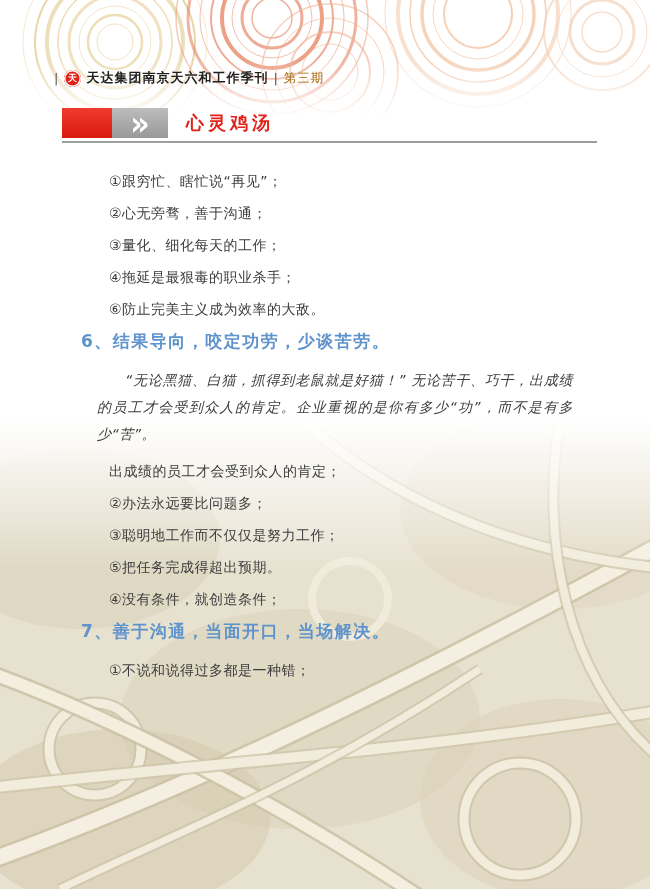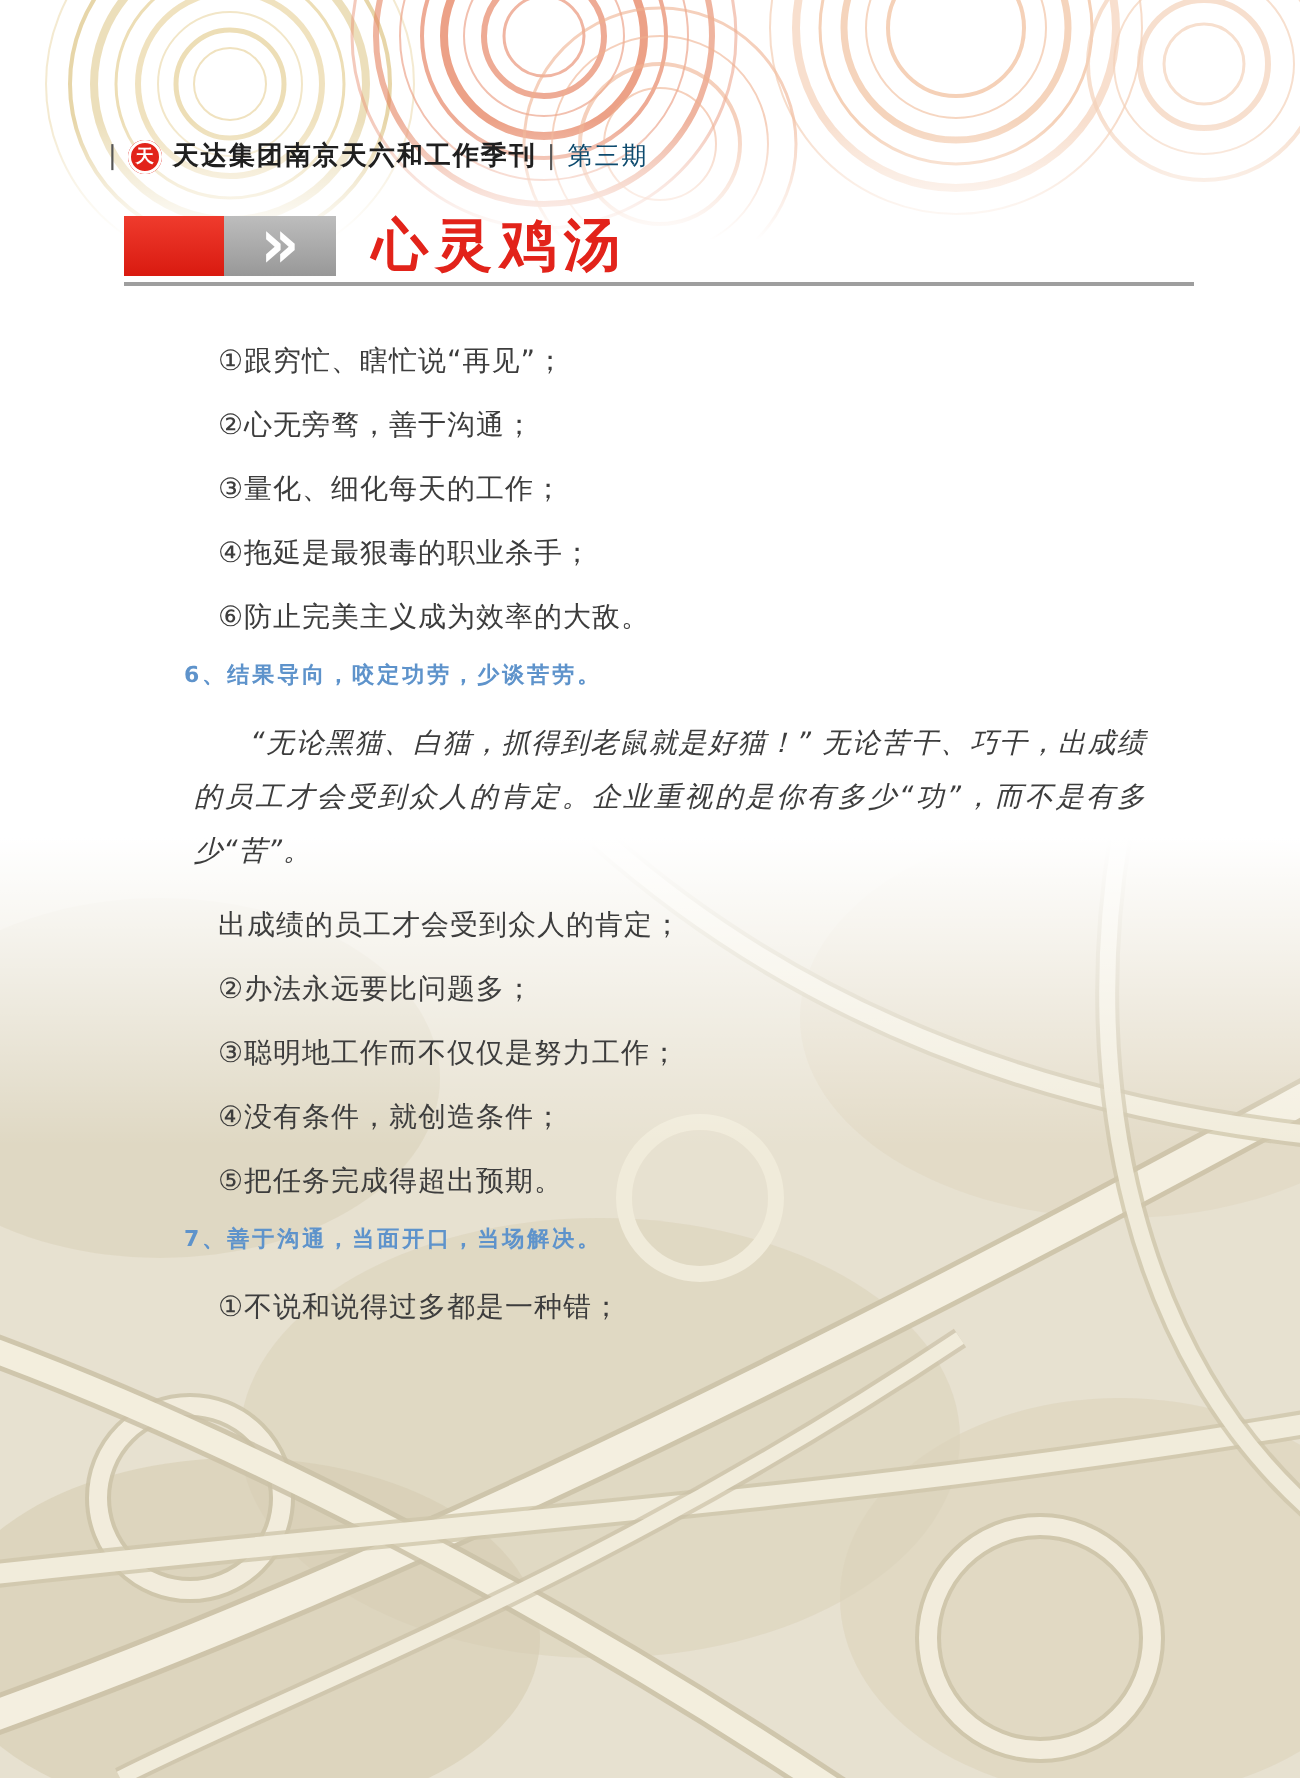--- a/index.html
+++ b/index.html
@@ -13,38 +13,38 @@
   
   .photo-bg { position:absolute; left:0; bottom:0; width:650px; height:470px; z-index:0; }
 
   
   .header { position:absolute; top:69px; left:54px; z-index:3; display:flex; align-items:center; gap:5px;
             font-size:13px; font-weight:bold; color:#1f1f1f; letter-spacing:1px; }
   .header .bar { color:#555; font-weight:normal; }
   .logo { width:17px; height:17px; border-radius:50%; background:#e2231a; color:#fff; display:flex;
           align-items:center; justify-content:center; font-size:9px; font-weight:bold;
           box-shadow:inset 0 0 0 1.5px #fff, inset 0 0 0 3px #e2231a; }
-  .issue { font-weight:normal; font-size:12.5px; color:#0c4a6e; }
+  .issue { font-weight:normal; font-size:12.5px; color:#a16207; }
 
   
   .banner { position:absolute; top:108px; left:62px; width:535px; z-index:3;
             border-bottom:2px solid #9e9e9e; padding-bottom:3px; }
   .banner-row { display:flex; align-items:stretch; height:30px; }
   .banner-red { width:50px; background:linear-gradient(180deg,#ef3b2d,#d91a10); }
   .banner-gray { width:56px; background:linear-gradient(180deg,#bdbdbd,#989898); display:flex;
                  align-items:center; justify-content:center; }
   .banner-gray .chev { color:#fff; font-size:30px; line-height:26px; font-weight:bold; transform:scaleY(1.15); }
-  .banner-title { margin-left:18px; color:#e2231a; font-size:28px; font-weight:bold;
+  .banner-title { margin-left:18px; color:#e2231a; font-size:18px; font-weight:bold;
                   letter-spacing:4px; align-self:center; }
 
   
   .main { position:absolute; top:170px; left:81px; width:492px; z-index:2;
           font-size:14px; color:#3d3d3d; }
   .item { margin:0 0 10px 28px; line-height:22px; letter-spacing:0.5px; }
-  .sec-heading { color:#5e93cb; font-size:11px; font-weight:bold; letter-spacing:1.5px; margin:10px 0 14px 11px; }
+  .sec-heading { color:#5e93cb; font-size:17px; font-weight:bold; letter-spacing:1.5px; margin:10px 0 14px 0; }
   .para { line-height:27px; text-indent:2em; text-align:justify; letter-spacing:0.5px; margin:0 0 12px 16px;font-style:italic; }
   .gap-s { height:2px; }
 </style>
 </head>
 <body>
 
 <div class="page">
 
   <svg class="deco-top" viewBox="0 0 650 120" aria-hidden="true">
     <g fill="none" stroke="#e9d6a4">
@@ -159,22 +159,22 @@
     <div class="item">③量化、细化每天的工作；</div>
     <div class="item">④拖延是最狠毒的职业杀手；</div>
     <div class="item">⑥防止完美主义成为效率的大敌。</div>
 
     <div class="sec-heading">6、结果导向，咬定功劳，少谈苦劳。</div>
     <p class="para">“无论黑猫、白猫，抓得到老鼠就是好猫！” 无论苦干、巧干，出成绩的员工才会受到众人的肯定。企业重视的是你有多少“功”，而不是有多少“苦”。</p>
 
     <div class="item">出成绩的员工才会受到众人的肯定；</div>
     <div class="item">②办法永远要比问题多；</div>
     <div class="item">③聪明地工作而不仅仅是努力工作；</div>
+    <div class="item">⑤把任务完成得超出预期。</div>
     <div class="item">④没有条件，就创造条件；</div>
-    <div class="item">⑤把任务完成得超出预期。</div>
 
     <div class="sec-heading">7、善于沟通，当面开口，当场解决。</div>
 
     <div class="gap-s"></div>
     <div class="item">①不说和说得过多都是一种错；</div>
 
   </div>
 </div>
 
 </body></html>

